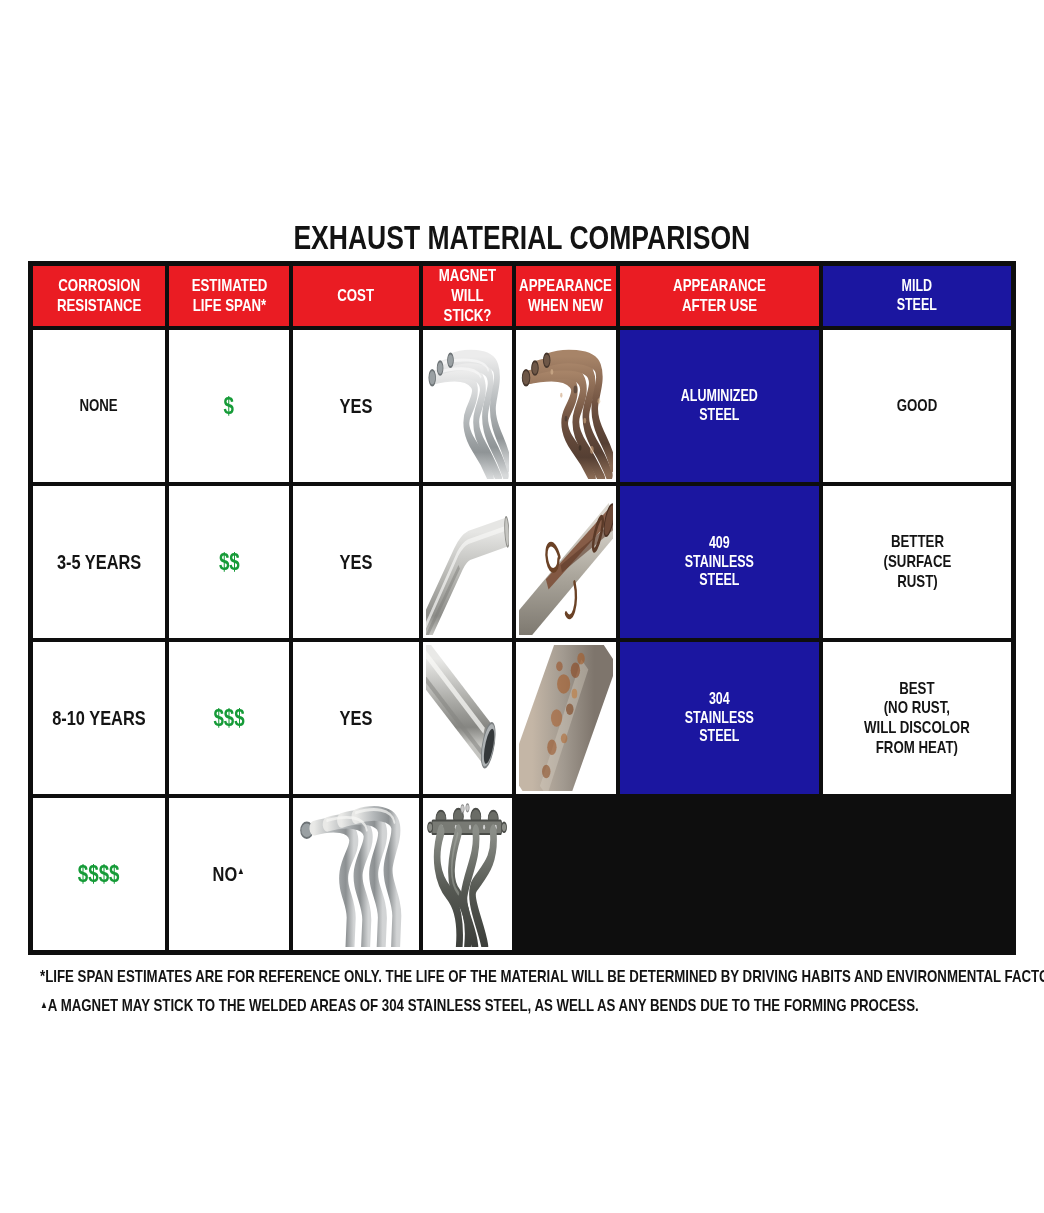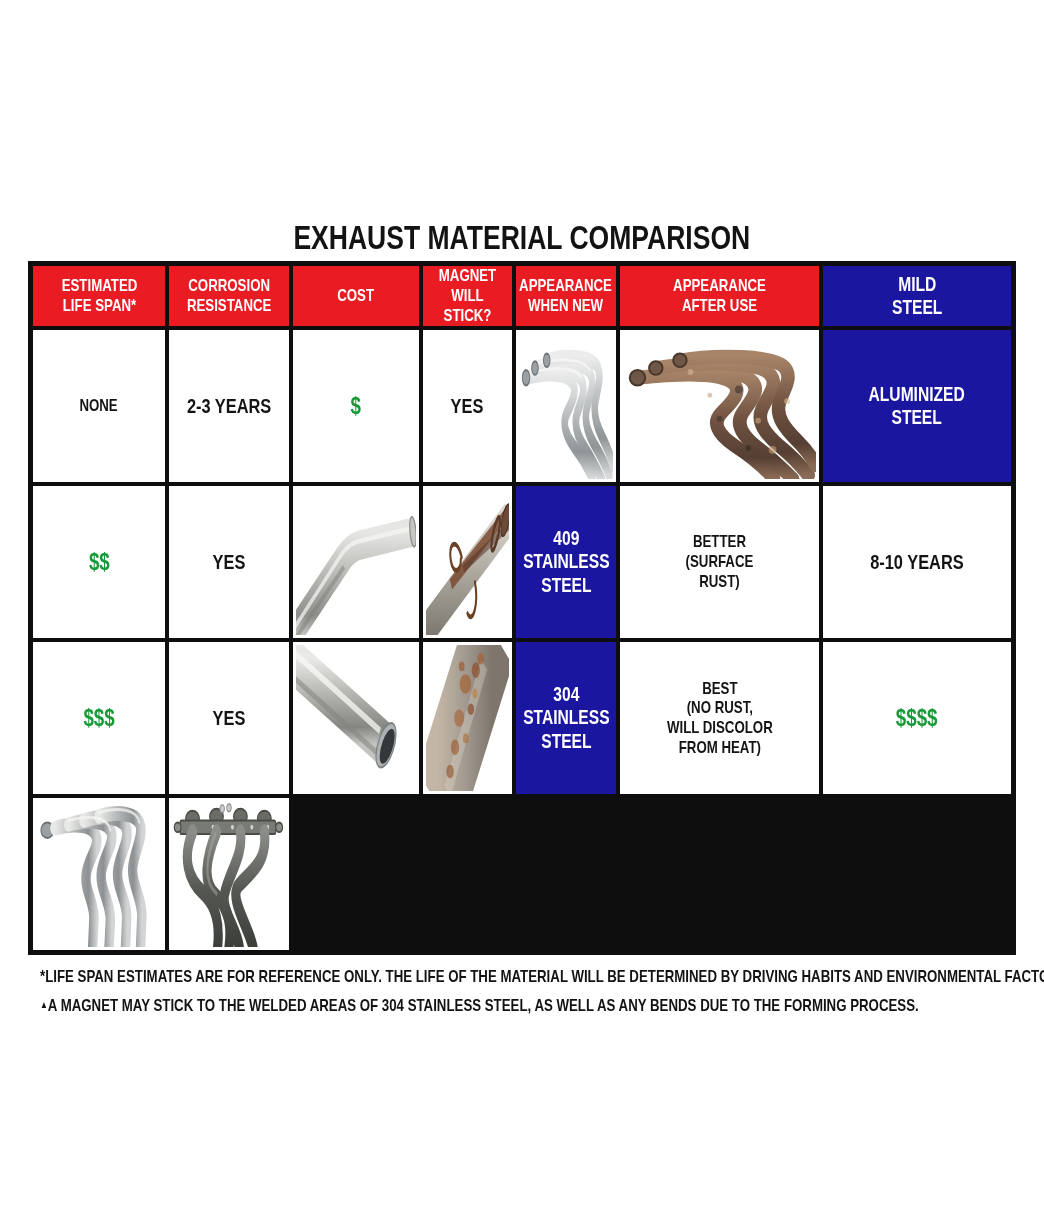--- a/index.html
+++ b/index.html
@@ -10,21 +10,21 @@
          font-size:34px;letter-spacing:0;color:#131313;}
   .cond{display:inline-block;transform:scaleX(0.78);transform-origin:50% 50%;
         white-space:pre-line;line-height:1.16;}
   .cond-l{display:inline-block;transform:scaleX(0.78);transform-origin:0 50%;white-space:nowrap;}
 
   .table{position:absolute;left:28px;top:261px;background:#0e0e0e;padding:5px;
          display:grid;grid-template-columns:132px 120px 126px 89px 100px 199px 188px;
          grid-template-rows:60px 152px 152px 152px 152px;gap:4px;}
   .cell{display:flex;align-items:center;justify-content:center;text-align:center;overflow:hidden;}
   .th{background:#ea1c23;color:#ffffff;font-size:17px;}
-  .mat{background:#1b16a0;color:#ffffff;font-size:20px;}
+  .mat{background:#1b16a0;color:#ffffff;font-size:16px;}
   .td{background:#ffffff;color:#141414;font-size:21px;}
   .corr{font-size:17px;}
   .cost{color:#169b38;font-size:24px;}
   .photo{background:#ffffff;padding:3px;}
   .photo svg{width:100%;height:100%;display:block;}
   .sup{font-size:10px;vertical-align:7px;}
 
   .footnotes{position:absolute;left:40px;top:962px;width:1300px;font-size:17px;color:#131313;}
   .fn{white-space:nowrap;line-height:1.72;}
   .mk-tri{font-size:0.6em;vertical-align:0.28em;}
@@ -34,26 +34,26 @@
 
 <div class="page">
 
   <div class="title">
     <span class="cond">EXHAUST MATERIAL COMPARISON</span>
   </div>
 
   <div class="table">
 
     <div class="cell th">
+        <span class="cond">CORROSION
+RESISTANCE</span>
+      </div>
+    <div class="cell th">
         <span class="cond">ESTIMATED
 LIFE SPAN*</span>
-      </div>
-    <div class="cell th">
-        <span class="cond">CORROSION
-RESISTANCE</span>
       </div>
     <div class="cell th">
         <span class="cond">COST</span>
       </div>
     <div class="cell th">
         <span class="cond">MAGNET
 WILL STICK?</span>
       </div>
     <div class="cell th">
         <span class="cond">APPEARANCE
@@ -63,23 +63,20 @@
         <span class="cond">APPEARANCE
 AFTER USE</span>
       </div>
 
     <div class="cell mat">
         <span class="cond">MILD
 STEEL</span>
       </div>
     <div class="cell td corr">
         <span class="cond">NONE</span>
-      </div>
-    <div class="cell td">
-        <span class="cond">2-3 YEARS</span>
       </div>
     <div class="cell td cost">
         <span class="cond">$</span>
       </div>
     <div class="cell td">
         <span class="cond"><span>YES</span><span class="sup"></span></span>
       </div>
     <div class="cell photo">
       <svg viewBox="0 0 200 150" preserveAspectRatio="none">
         <defs>
@@ -137,20 +134,26 @@
           <ellipse cx="15" cy="46" rx="8" ry="8"></ellipse>
             <ellipse cx="34" cy="36" rx="7" ry="7"></ellipse>
             <ellipse cx="59" cy="28" rx="7" ry="7"></ellipse>
         </g>
       </svg>
     </div>
 
     <div class="cell mat">
         <span class="cond">ALUMINIZED
 STEEL</span>
+      </div>
+    <div class="cell td corr">
+        <span class="cond">GOOD</span>
+      </div>
+    <div class="cell td">
+        <span class="cond">3-5 YEARS</span>
       </div>
     <div class="cell td cost">
         <span class="cond">$$</span>
       </div>
     <div class="cell td">
         <span class="cond"><span>YES</span><span class="sup"></span></span>
       </div>
     <div class="cell photo">
       <svg viewBox="0 0 200 150" preserveAspectRatio="none">
         <defs>
@@ -254,20 +257,23 @@
 STEEL</span>
       </div>
     <div class="cell td corr">
         <span class="cond">BEST
 (NO RUST,
 WILL DISCOLOR
 FROM HEAT)</span>
       </div>
     <div class="cell td cost">
         <span class="cond">$$$$</span>
+      </div>
+    <div class="cell td">
+        <span class="cond"><span>NO</span><span class="sup">▲</span></span>
       </div>
     <div class="cell photo">
       <svg viewBox="0 0 200 150" preserveAspectRatio="none">
         <defs>
             <linearGradient id="gG" x1="0" y1="0" x2="1" y2="0">
           <stop offset="0" stop-color="#e9e9e7"></stop>
               <stop offset="0.45" stop-color="#b2b6b8"></stop>
           <stop offset="0.8" stop-color="#8c9092"></stop>
               <stop offset="1" stop-color="#d2d4d5"></stop>
         </linearGradient>

